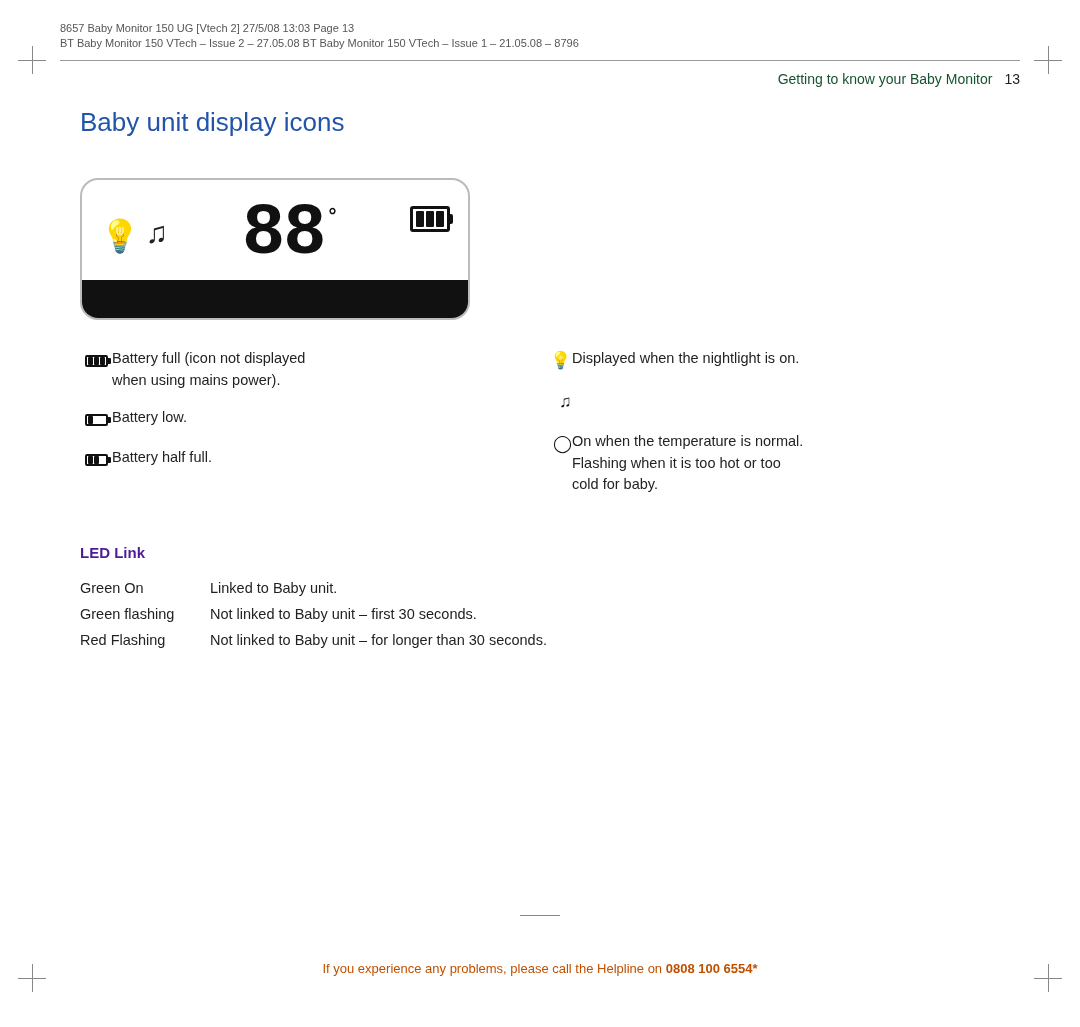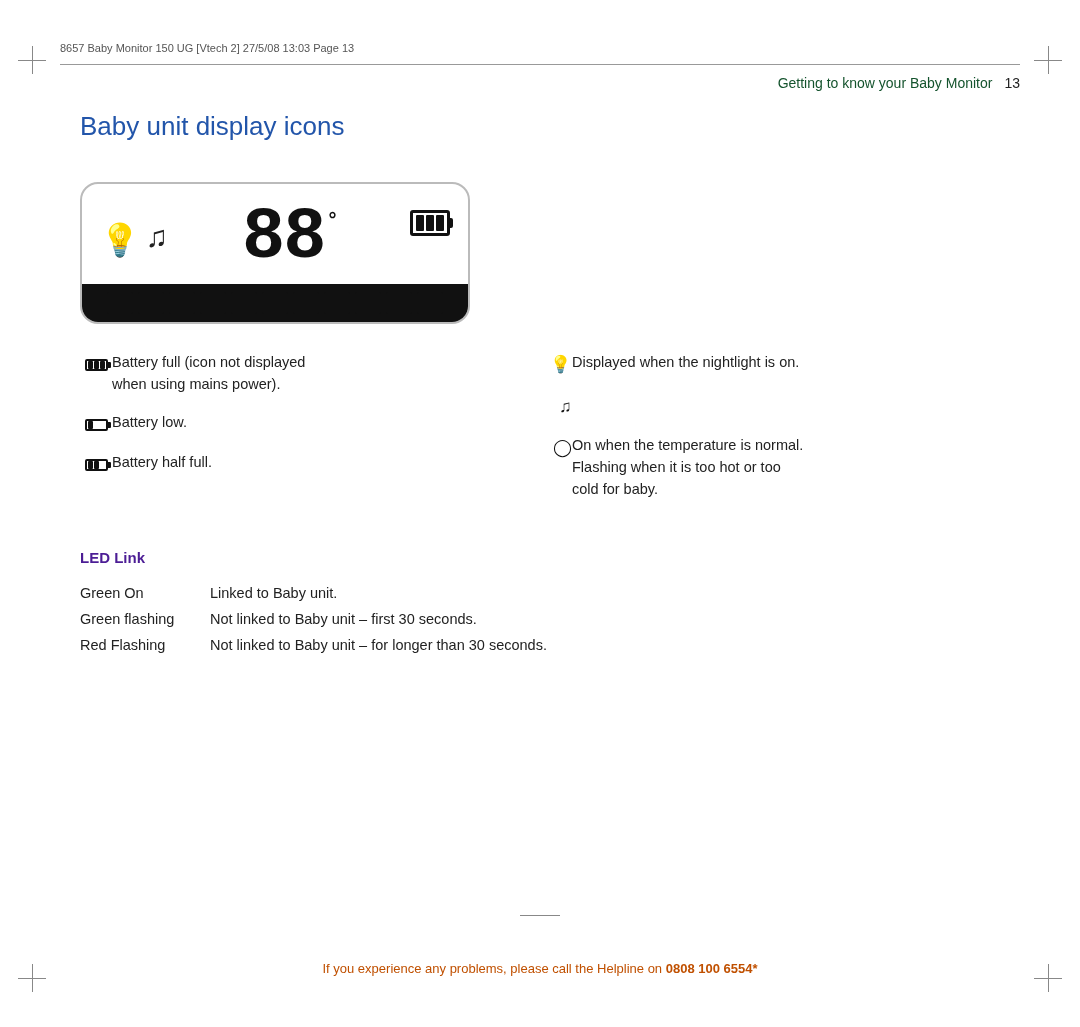--- a/index.html
+++ b/index.html
@@ -16,21 +16,20 @@
     
     .page-header {
       position: relative;
       padding: 0 60px;
     }
     .header-top-text {
       font-size: 11px;
       color: #555;
       line-height: 1.4;
       padding-top: 21px;
-      margin-top: 20px;
     }
     .header-divider {
       border: none;
       border-top: 1px solid #999;
       margin-top: 8px;
     }
     .header-nav {
       display: flex;
       justify-content: flex-end;
       align-items: center;
@@ -285,20 +284,21 @@
 <body>
 
 <div class="crosshair tl"></div>
 <div class="crosshair tr"></div>
 <div class="crosshair bl"></div>
 <div class="crosshair br"></div>
 
 <div class="page-header">
   <div class="header-top-text">
     <div>8657  Baby Monitor 150 UG [Vtech 2]   27/5/08   13:03   Page 13</div>
+    <div>BT Baby Monitor 150 VTech – Issue 2 – 27.05.08     BT Baby Monitor 150 VTech – Issue 1 – 21.05.08 – 8796</div>
   </div>
   <hr class="header-divider">
   <div class="header-nav">
     <span class="header-nav-title">Getting to know your Baby Monitor</span>
     <span class="header-nav-page">13</span>
   </div>
 </div>
 
 <div class="main-content">
 

